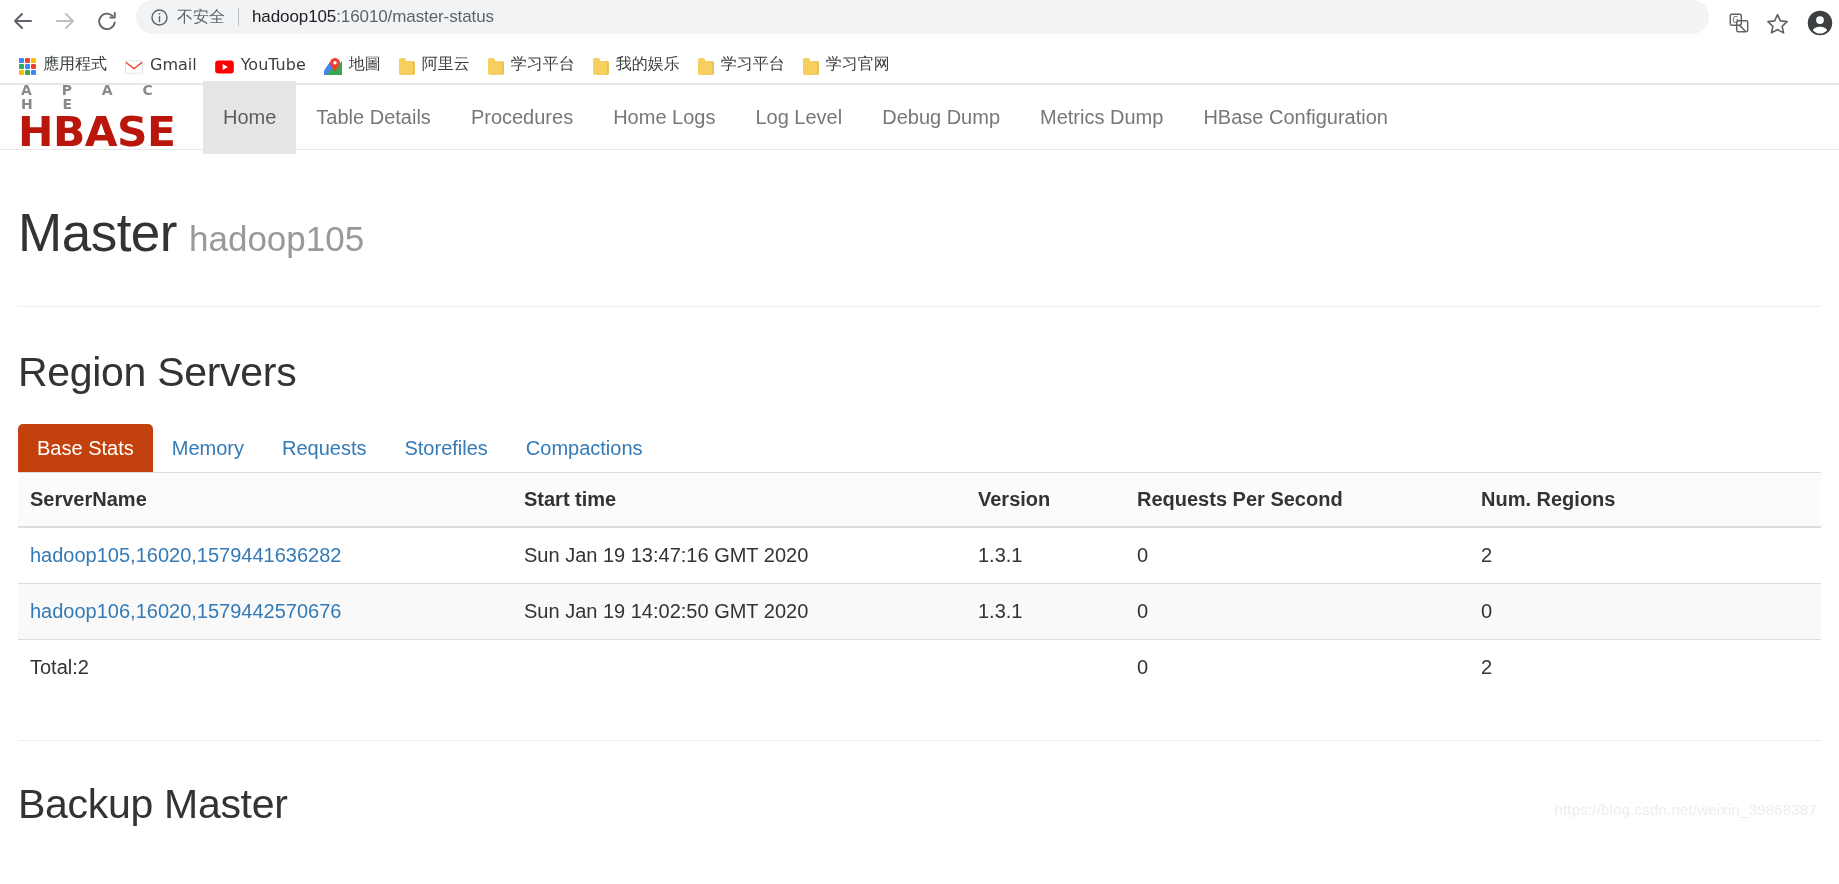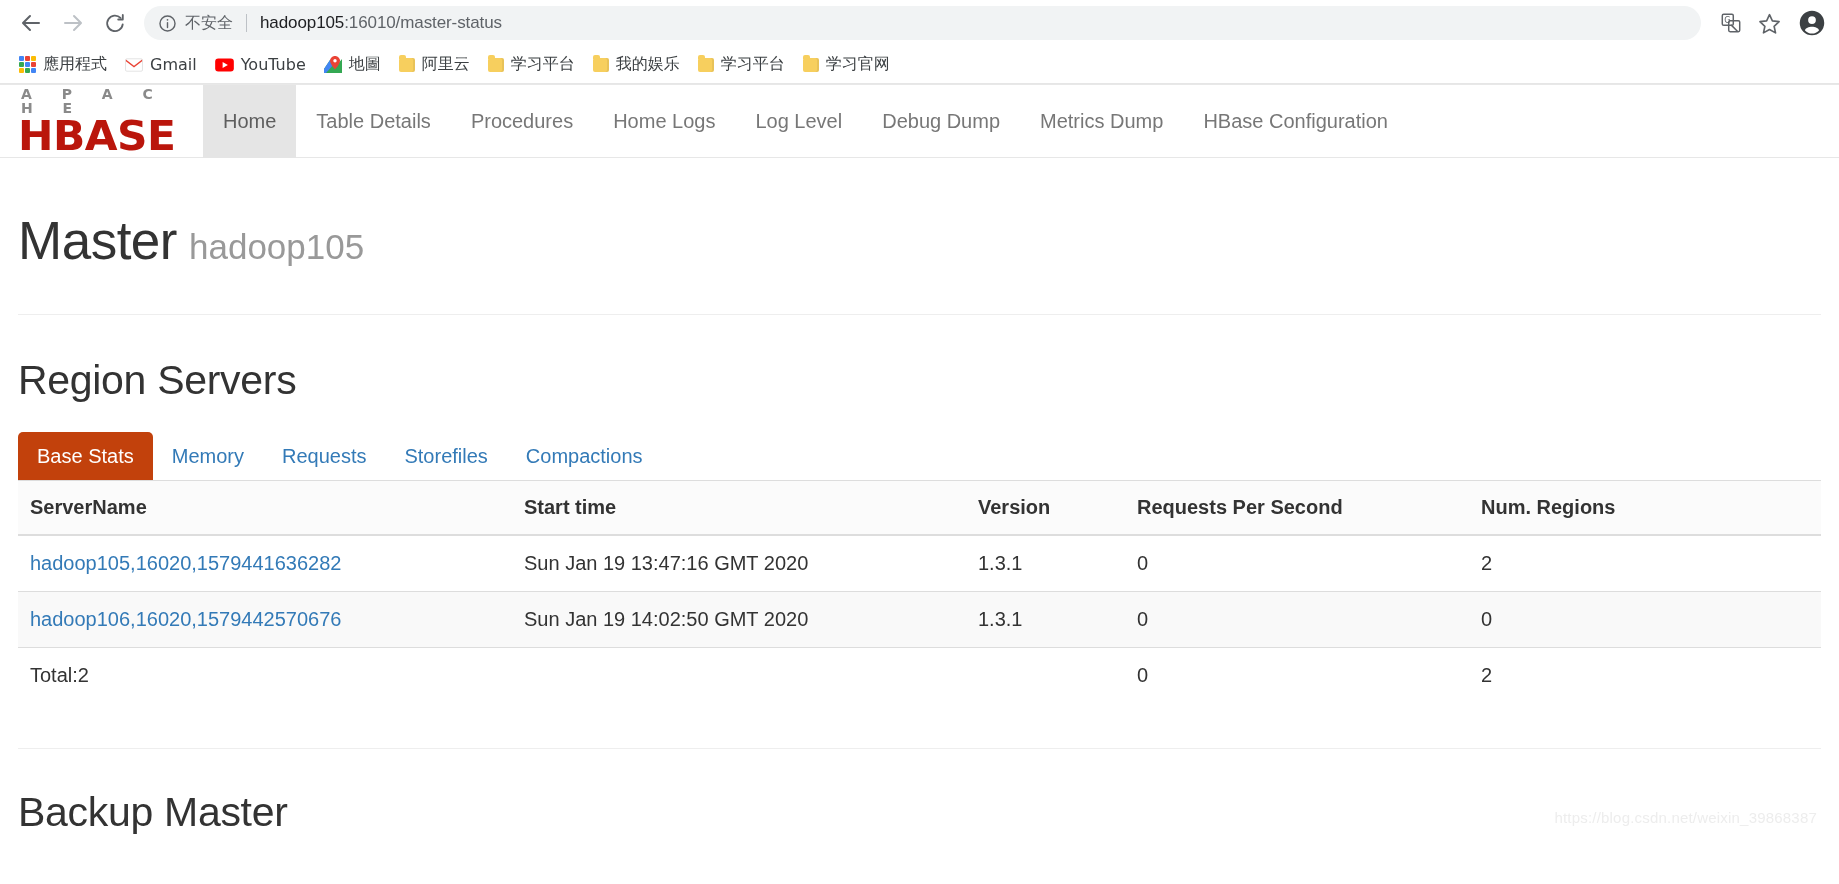--- a/index.html
+++ b/index.html
@@ -17,22 +17,21 @@
 
   
   .browser-chrome {
     width: 100%;
     background: #ffffff;
     border-bottom: 1px solid #e8e8e8;
   }
   .toolbar {
     height: 46px;
     display: flex;
-    align-items: center;
-    padding: 0 10px;
+    padding: 0 2px;
     box-sizing: border-box;
   }
   .nav-btn {
     width: 42px;
     height: 42px;
     display: flex;
     align-items: center;
     justify-content: center;
     border-radius: 50%;
     flex: 0 0 auto;
@@ -109,21 +108,21 @@
   .bookmarks {
     height: 38px;
     display: flex;
     align-items: center;
     padding: 0 10px;
     box-sizing: border-box;
     border-bottom: 1px solid #e6e6e6;
   }
   .bm {
     display: flex;
-    align-items: center;
+    align-items: flex-end;
     padding: 4px 9px;
     border-radius: 4px;
     white-space: nowrap;
   }
   .bm-label {
     font-size: 16px;
     color: #3c4043;
     margin-left: 7px;
     font-family: "DejaVu Sans", sans-serif;
   }
@@ -154,21 +153,21 @@
     border-radius: 2px 2px 0 0;
   }
 
   
   .page {
     position: relative;
     width: 100%;
     background: #fff;
   }
   .navbar {
-    height: 73px;
+    height: 65px;
     display: flex;
     align-items: center;
     border-bottom: 1px solid #e7e7e7;
     background: #fff;
     padding-left: 18px;
     box-sizing: border-box;
   }
   .brand {
     width: 175px;
     flex: 0 0 auto;

